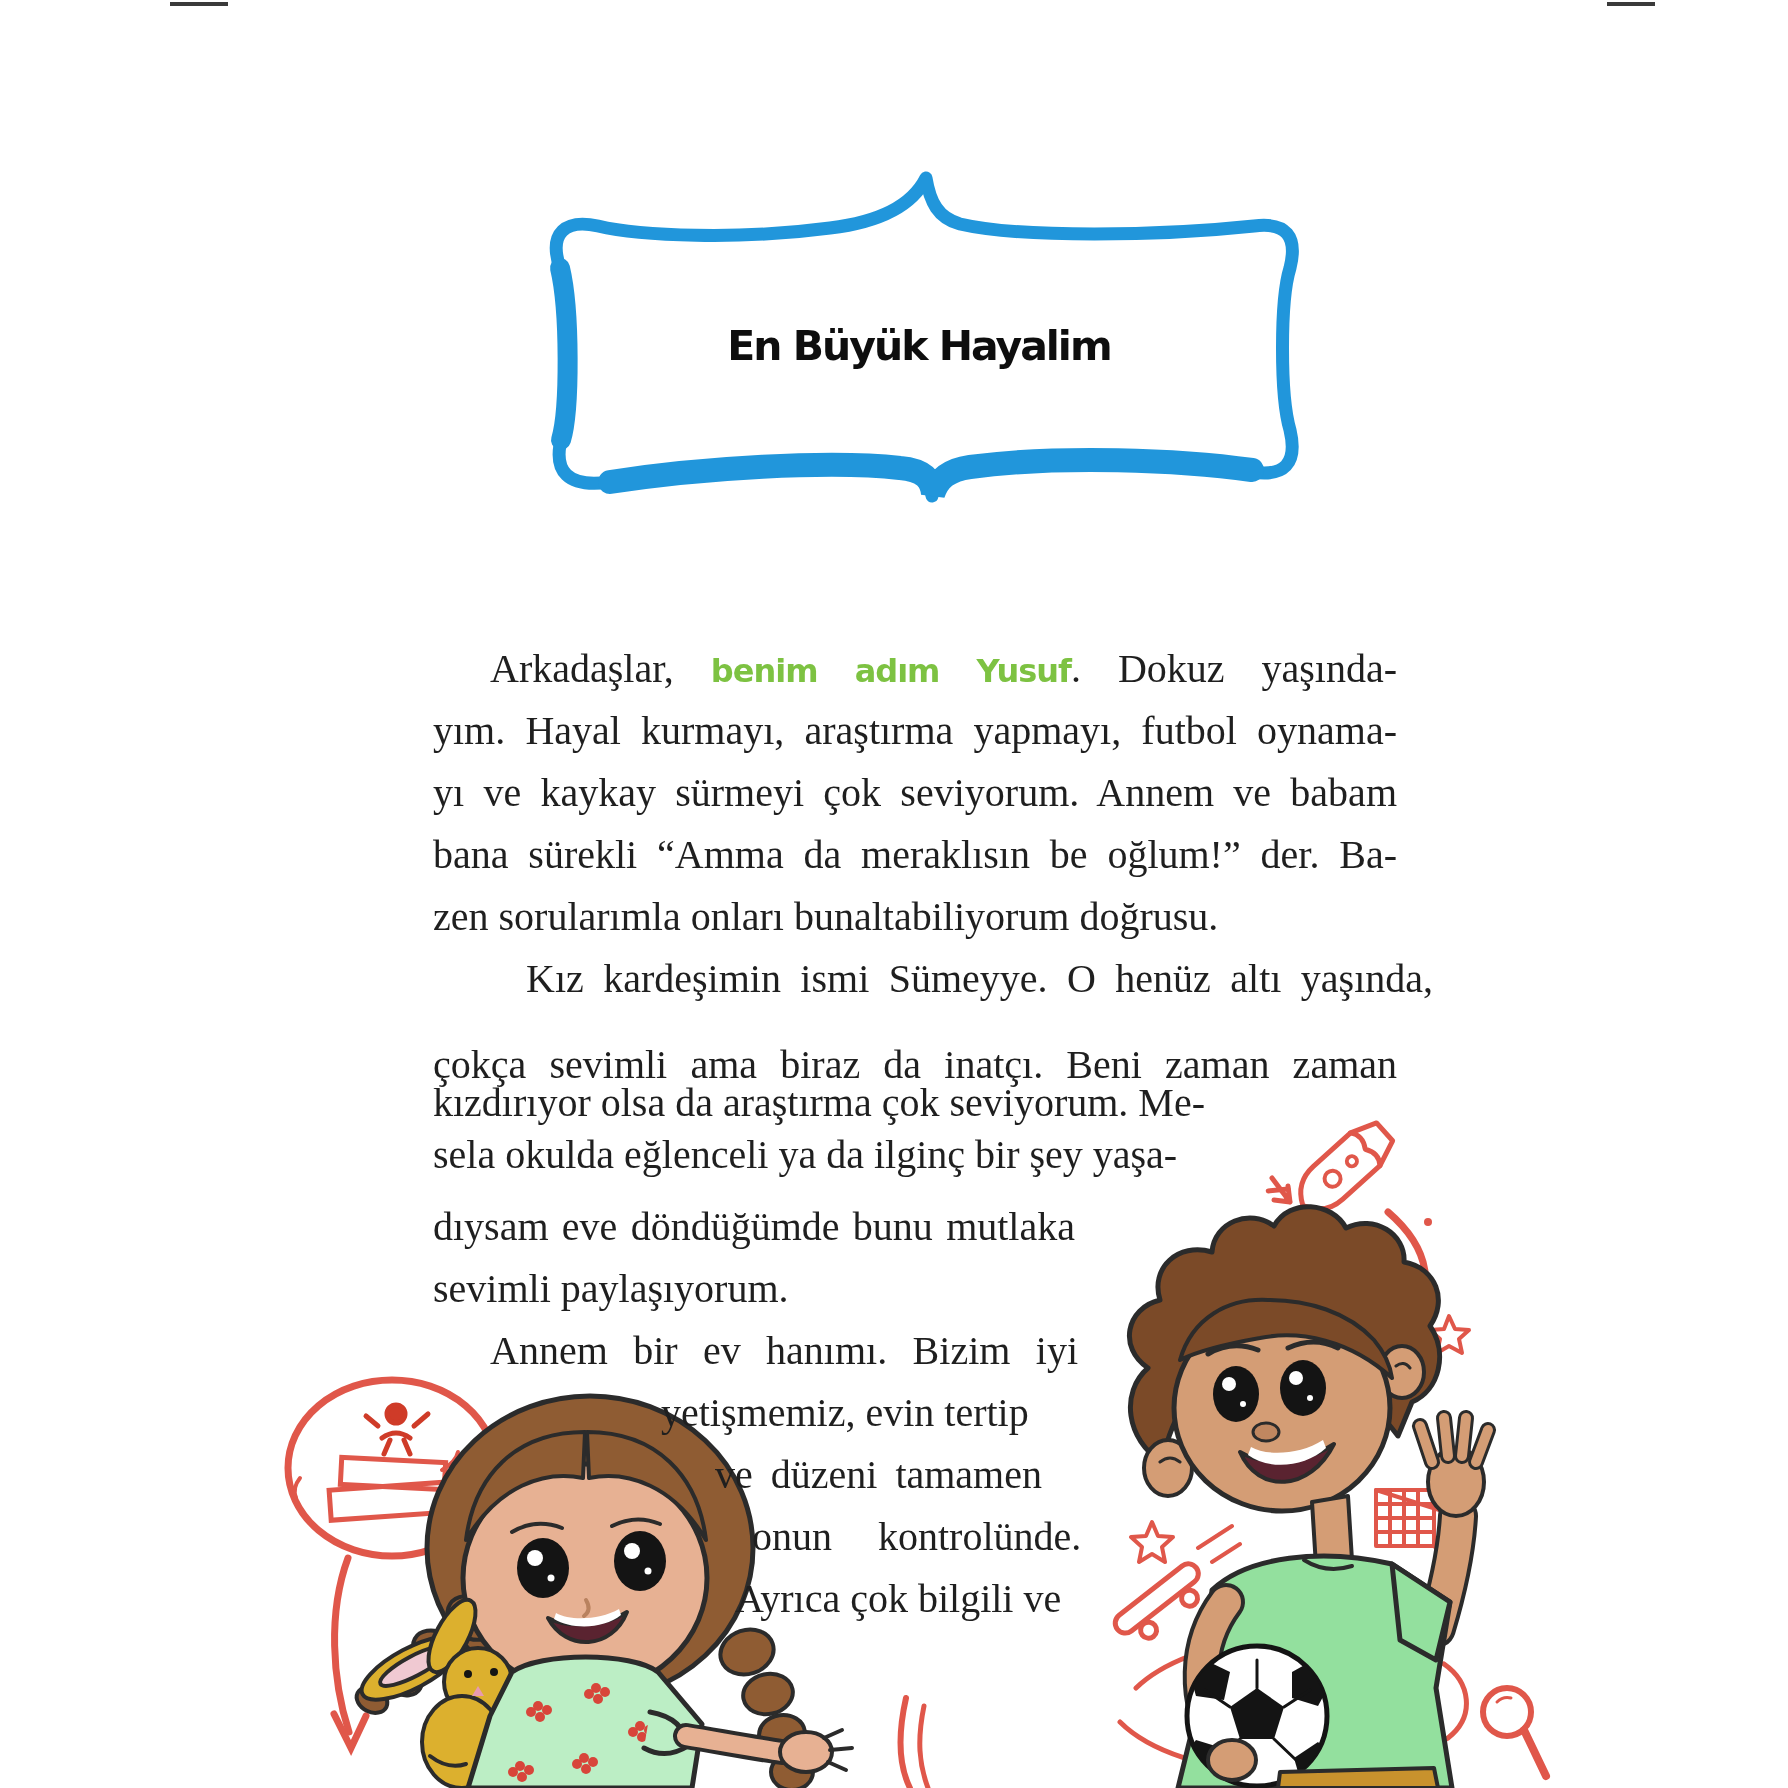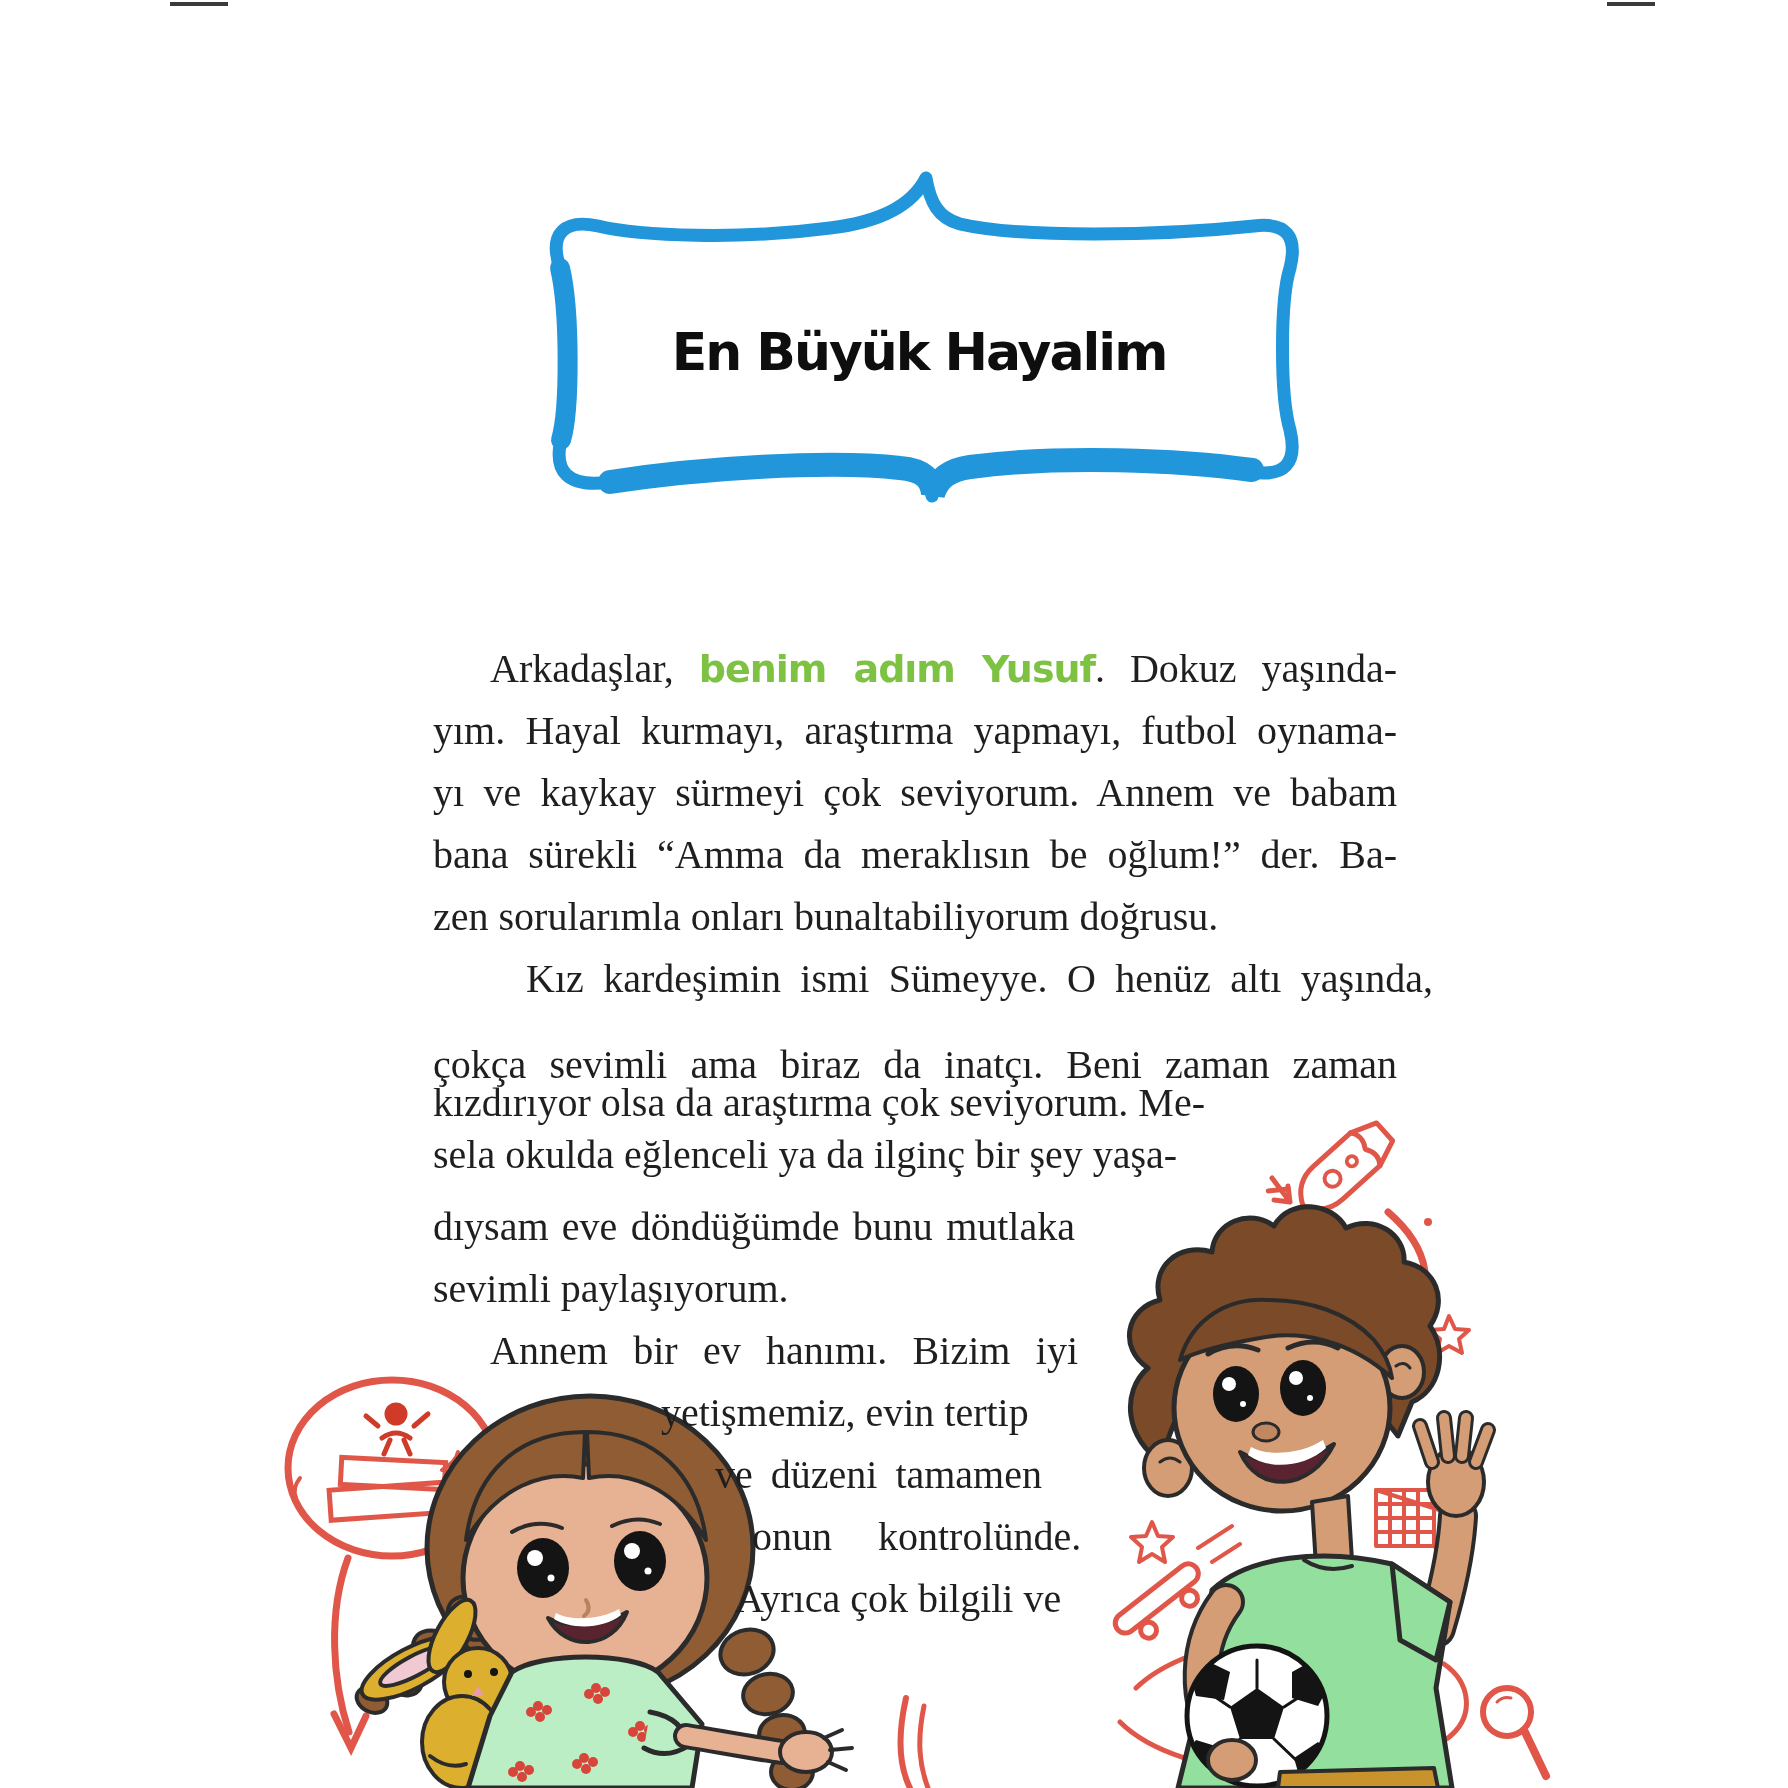--- a/index.html
+++ b/index.html
@@ -10,21 +10,21 @@
     overflow:hidden;
     font-family:"Liberation Serif", serif;
   }
   
   .regmark{position:absolute;top:2px;height:4px;background:#3a3a3a;}
   #regmark-left{left:170px;width:58px;}
   #regmark-right{left:1607px;width:48px;}
   #chapter-title{
     position:absolute;left:919px;top:322px;transform:translateX(-50%);
     font-family:"DejaVu Sans", sans-serif;
-    font-weight:800;font-size:52px;letter-spacing:-2px;color:#0e0e0e;
+    font-weight:800;font-size:41px;letter-spacing:-2px;color:#0e0e0e;
     white-space:nowrap;
   }
 
   
   .bline{
     position:absolute;
     font-size:40px;line-height:44px;color:#1f1f1f;
     white-space:nowrap;
   }
   .just{white-space:normal;text-align:justify;text-align-last:justify;}
@@ -40,21 +40,21 @@
   .l10{left:433px;top:1205px;width:642px;}
   .l11{left:433px;top:1267px;}
   .l12{left:490px;top:1329px;width:588px;}
   .l13{left:661px;top:1391px;}
   .l14{left:715px;top:1453px;word-spacing:8px;}
   .l15{left:752px;top:1515px;word-spacing:36px;}
   .l16{left:735px;top:1577px;}
 
   .name-highlight{
     font-family:"DejaVu Sans", sans-serif;
-    font-weight:700;font-size:38px;color:#7dc242;letter-spacing:-1px;
+    font-weight:700;font-size:32px;color:#7dc242;letter-spacing:-1px;
   }
 
   #art{position:absolute;left:0;top:0;z-index:0;}
   .textlayer{position:relative;z-index:2;}
 </style>
 </head>
 <body>
 
 <div id="page">
 

